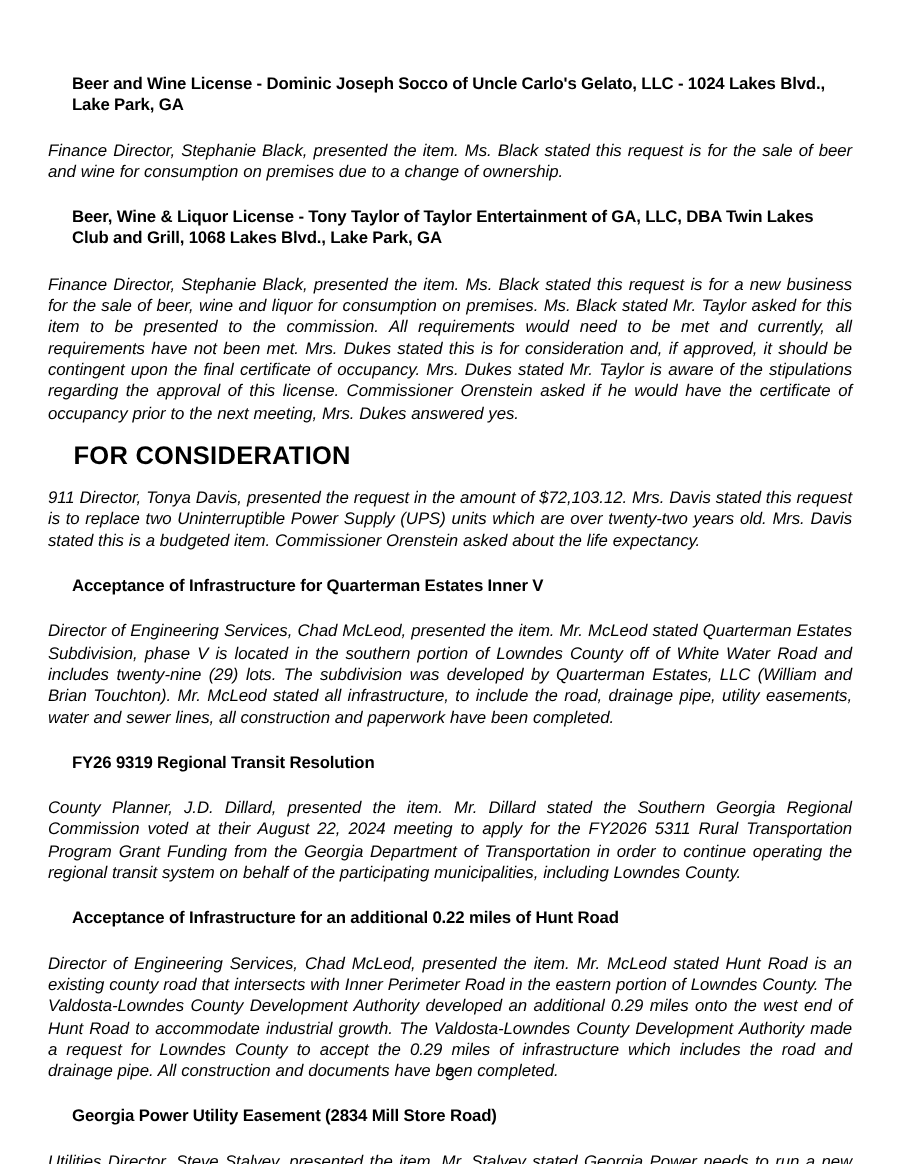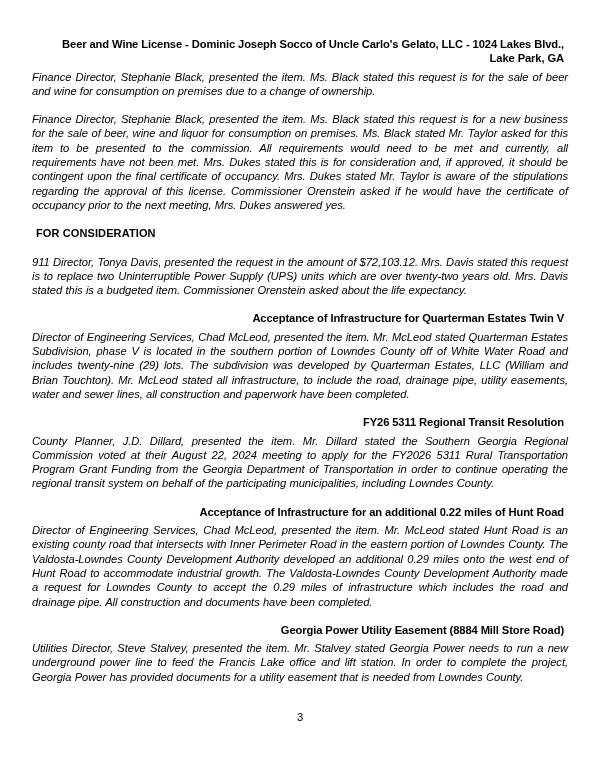--- a/index.html
+++ b/index.html
@@ -32,29 +32,29 @@
   .item {
     margin: 0 0 14px 0;
   }
   .item:last-of-type {
     margin-bottom: 0;
   }
   .heading {
     font-size: 11.2px;
     font-weight: bold;
     line-height: 14.3px;
-    text-align: right;
-    margin: 4px;
+    text-align: left;
+    margin: 16px;
     letter-spacing: -0.01em;
   }
   .section-heading {
-    font-size: 11px;
+    font-size: 17px;
     font-weight: bold;
     line-height: 14.3px;
-    margin: 0 0 14px 4px;
+    margin: 0 0 14px 17px;
     letter-spacing: 0.01em;
   }
   .body-text {
     font-size: 11.2px;
     font-weight: normal;
     line-height: 14.3px;
     text-align: justify;
     text-justify: inter-word;
     margin: 0;
     letter-spacing: -0.005em;
@@ -77,45 +77,46 @@
 
 <div class="page">
   <div class="content">
 
     <div class="item">
       <p class="heading">Beer and Wine License - Dominic Joseph Socco of Uncle Carlo's Gelato, LLC - 1024 Lakes Blvd., Lake Park, GA</p>
       <p class="body-text">Finance Director, Stephanie Black, presented the item.  Ms. Black stated this request is for the sale of beer and wine for consumption on premises due to a change of ownership.</p>
     </div>
 
     <div class="item">
+      <p class="heading">Beer, Wine &amp; Liquor License - Tony Taylor of Taylor Entertainment of GA, LLC, DBA Twin Lakes Club and Grill, 1068 Lakes Blvd., Lake Park, GA</p>
       <p class="body-text">Finance Director, Stephanie Black, presented the item.  Ms. Black stated this request is for a new business for the sale of beer, wine and liquor for consumption on premises.  Ms. Black stated Mr. Taylor asked for this item to be presented to the commission.  All requirements would need to be met and currently, all requirements have not been met.  Mrs. Dukes stated this is for consideration and, if approved, it should be contingent upon the final certificate of occupancy.  Mrs. Dukes stated Mr. Taylor is aware of the stipulations regarding the approval of this license.  Commissioner Orenstein asked if he would have the certificate of occupancy prior to the next meeting, Mrs. Dukes answered yes.</p>
     </div>
 
     <p class="section-heading">FOR CONSIDERATION</p>
 
     <div class="item">
       <p class="body-text">911 Director, Tonya Davis, presented the request in the amount of $72,103.12.  Mrs. Davis stated this request is to replace two Uninterruptible Power Supply (UPS) units which are over twenty-two years old. Mrs. Davis stated this is a budgeted item. Commissioner Orenstein asked about the life expectancy.</p>
     </div>
 
     <div class="item">
-      <p class="heading">Acceptance of Infrastructure for Quarterman Estates Twin V</p>
+      <p class="heading">Acceptance of Infrastructure for Quarterman Estates Inner V</p>
       <p class="body-text">Director of Engineering Services, Chad McLeod, presented the item.  Mr. McLeod stated Quarterman Estates Subdivision, phase V is located in the southern portion of Lowndes County off of White Water Road and includes twenty-nine (29) lots.  The subdivision was developed by Quarterman Estates, LLC (William and Brian Touchton).  Mr. McLeod stated all infrastructure, to include the road, drainage pipe, utility easements, water and sewer lines, all construction and paperwork have been completed.</p>
     </div>
 
     <div class="item">
-      <p class="heading">FY26 5311 Regional Transit Resolution</p>
+      <p class="heading">FY26 9319 Regional Transit Resolution</p>
       <p class="body-text">County Planner, J.D. Dillard, presented the item.  Mr. Dillard stated the Southern Georgia Regional Commission voted at their August 22, 2024 meeting to apply for the FY2026 5311 Rural Transportation Program Grant Funding from the Georgia Department of Transportation in order to continue operating the regional transit system on behalf of the participating municipalities, including Lowndes County.</p>
     </div>
 
     <div class="item">
       <p class="heading">Acceptance of Infrastructure for an additional 0.22 miles of Hunt Road</p>
       <p class="body-text">Director of Engineering Services, Chad McLeod, presented the item.  Mr. McLeod stated Hunt Road is an existing county road that intersects with Inner Perimeter Road in the eastern portion of Lowndes County.  The Valdosta-Lowndes County Development Authority developed an additional 0.29 miles onto the west end of Hunt Road to accommodate industrial growth. The Valdosta-Lowndes County Development Authority made a request for Lowndes County to accept the 0.29 miles of infrastructure which includes the road and drainage pipe.  All construction and documents have been completed.</p>
     </div>
 
     <div class="item">
-      <p class="heading">Georgia Power Utility Easement (8884 Mill Store Road)</p>
+      <p class="heading">Georgia Power Utility Easement (2834 Mill Store Road)</p>
       <p class="body-text">Utilities Director, Steve Stalvey, presented the item.  Mr. Stalvey stated Georgia Power needs to run a new underground power line to feed the Francis Lake office and lift station.  In order to complete the project, Georgia Power has provided documents for a utility easement that is needed from Lowndes County.</p>
     </div>
 
   </div>
 
   <div class="page-number">3</div>
 </div>
 
 </body></html>

